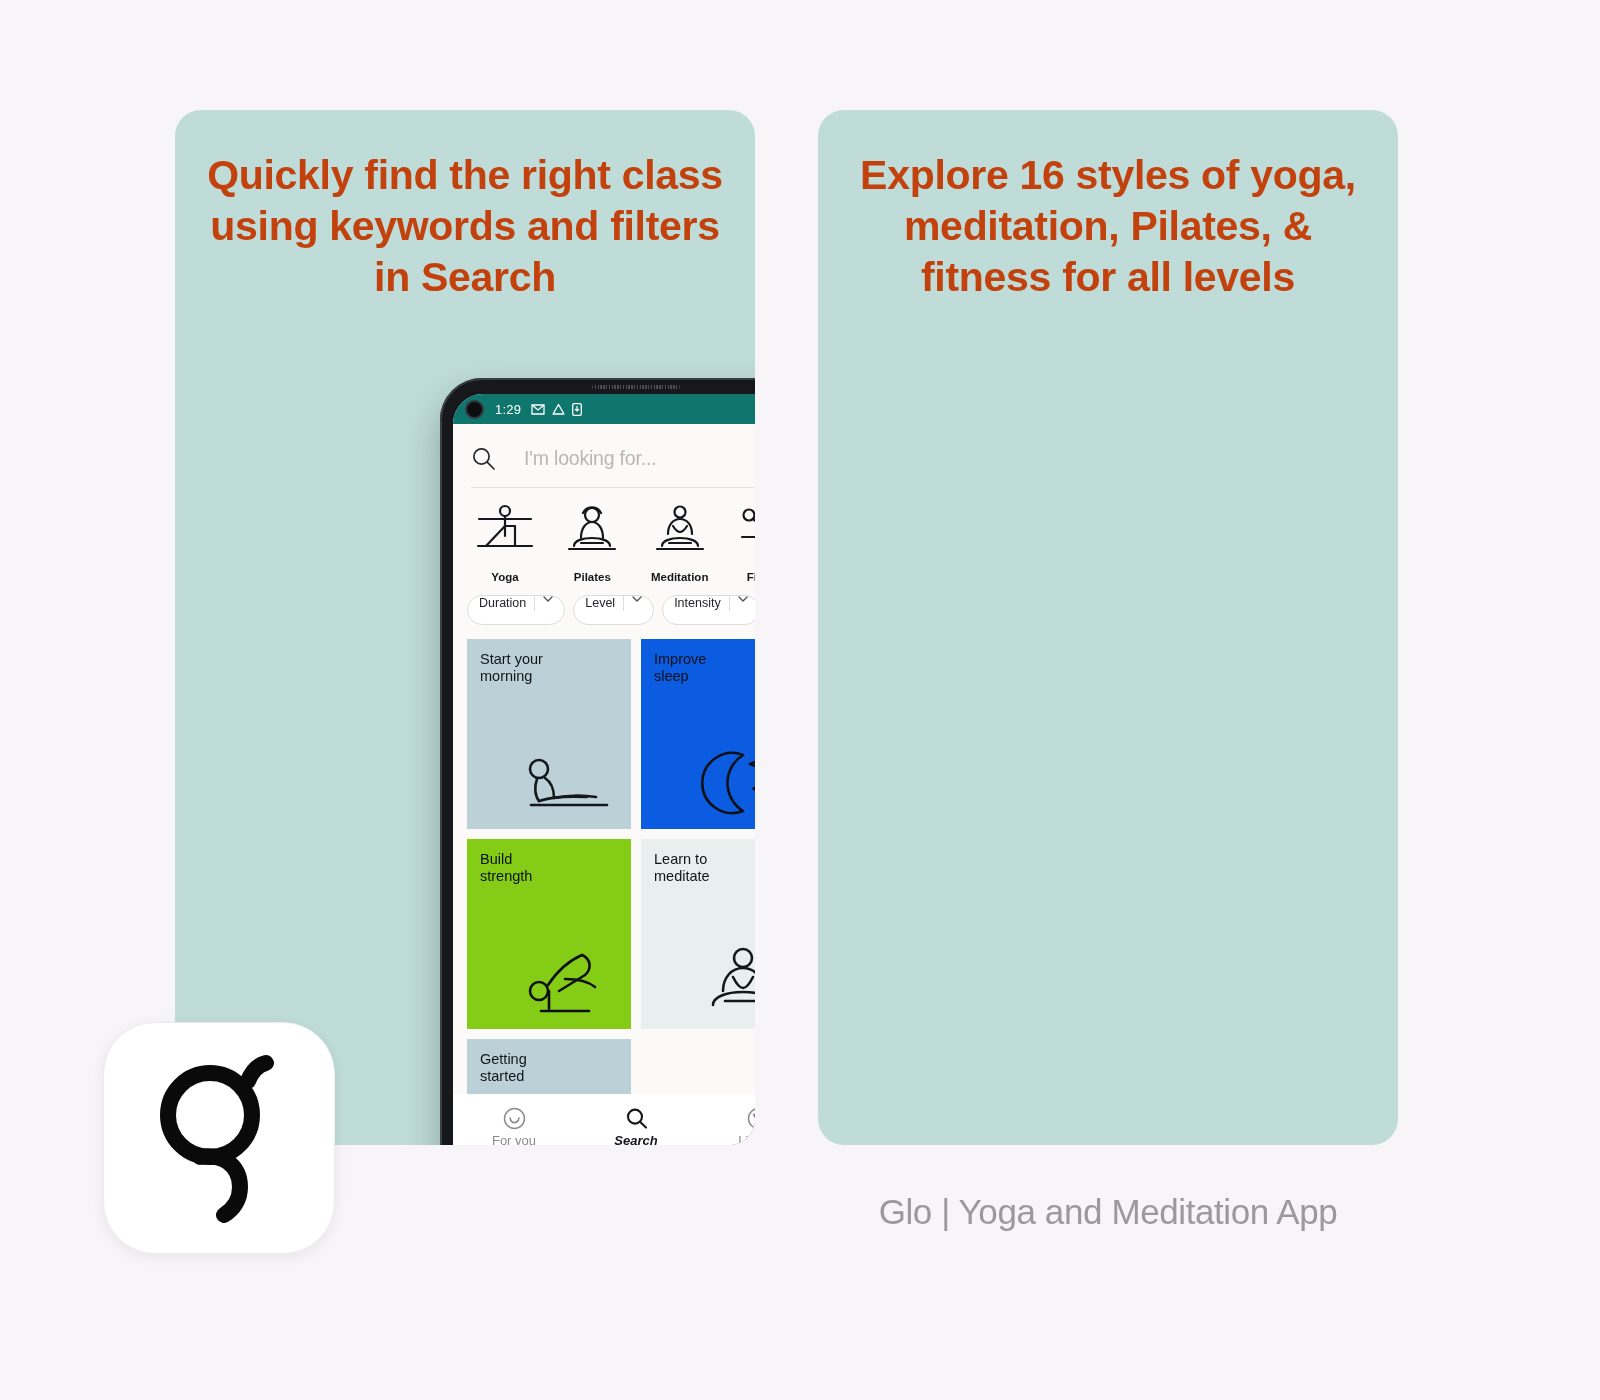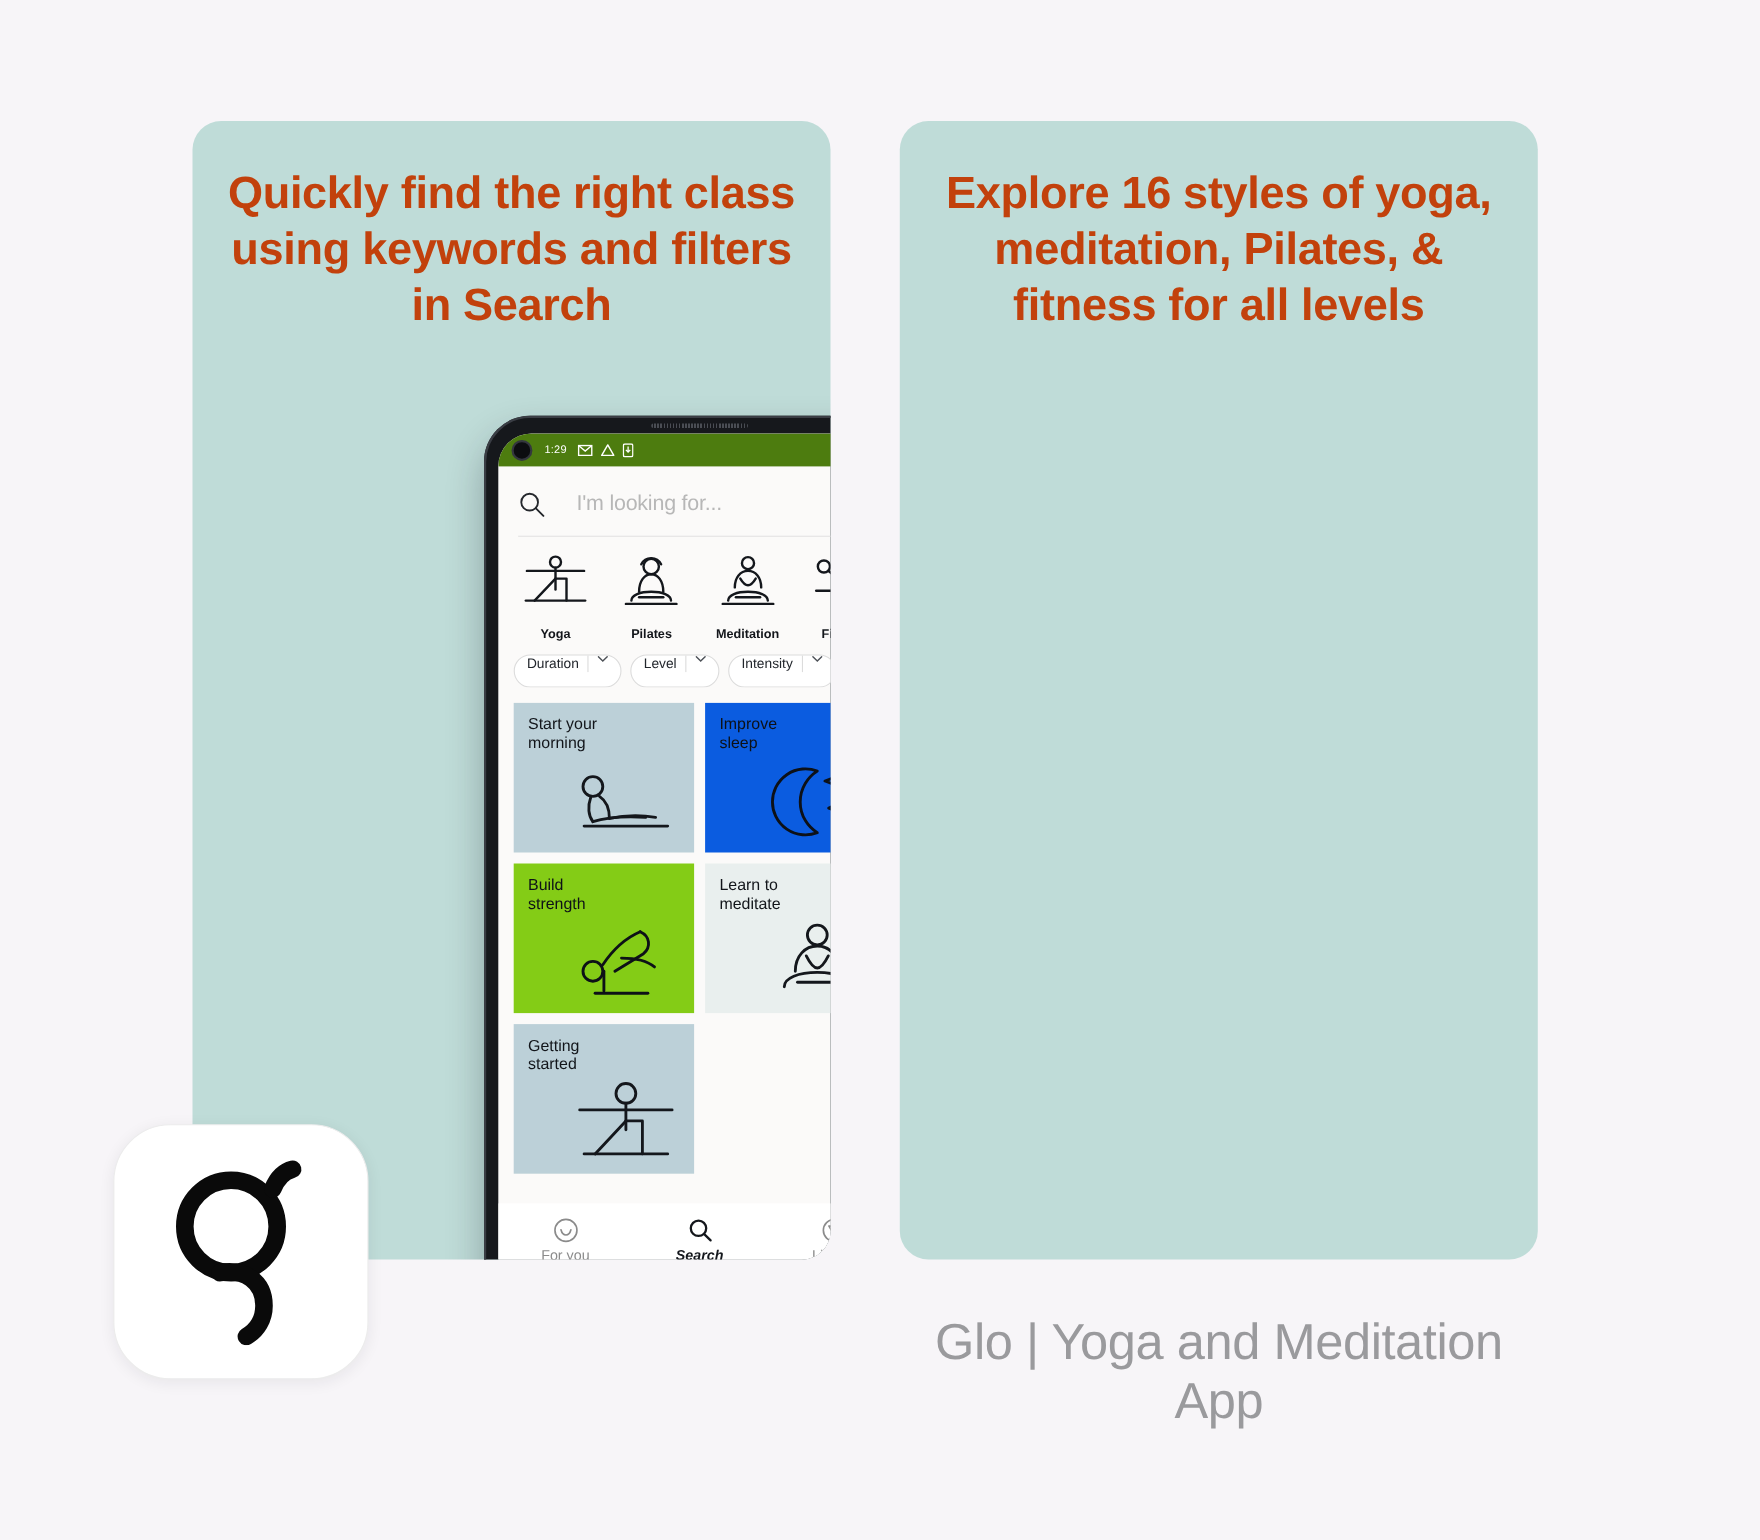--- a/index.html
+++ b/index.html
@@ -72,26 +72,26 @@
     left: 13px; top: 16px;
     width: 366px; height: 788px;
     border-radius: 30px;
     background: #fbfaf9;
     overflow: hidden;
   }
 
   
   .statusbar {
     height: 30px;
-    background: #4d7c0f;
+    background: #0f766e;
     display: flex;
     align-items: center;
     padding: 0 12px;
     color: #ffffff;
-    font-size: 10px;
+    font-size: 13px;
     position: relative;
   }
   .cam-hole {
     width: 19px; height: 19px;
     border-radius: 50%;
     background: #0c0d10;
     border: 2.5px solid #34373e;
     flex: 0 0 auto;
   }
   .sb-time { margin-left: 11px; font-weight: normal; letter-spacing: 0.2px; }
@@ -148,21 +148,21 @@
   .chev { display: block; }
 
   .grid {
     margin-top: 14px;
     padding: 0 14px;
     display: grid;
     grid-template-columns: 1fr 1fr;
     gap: 10px;
   }
   .card {
-    height: 136px;
+    height: 190px;
     position: relative;
     padding: 12px 13px;
     overflow: hidden;
   }
   .card-t {
     font-size: 14.5px;
     line-height: 17px;
     color: #12151a;
     white-space: pre-line;
     position: relative; z-index: 2;
@@ -203,21 +203,21 @@
     border: 1px solid #ececec;
     box-shadow: 0 3px 14px rgba(30,30,40,0.07);
     display: flex; align-items: center; justify-content: center;
   }
 
   
   .brand {
     position: absolute;
     left: 818px; top: 1192px; width: 580px;
     text-align: center;
-    font-size: 46px;
+    font-size: 35px;
     color: #9a9a9d;
     letter-spacing: -0.4px;
     font-weight: normal;
   }
 </style>
 </head>
 <body>
 
 <div class="canvas">
 

